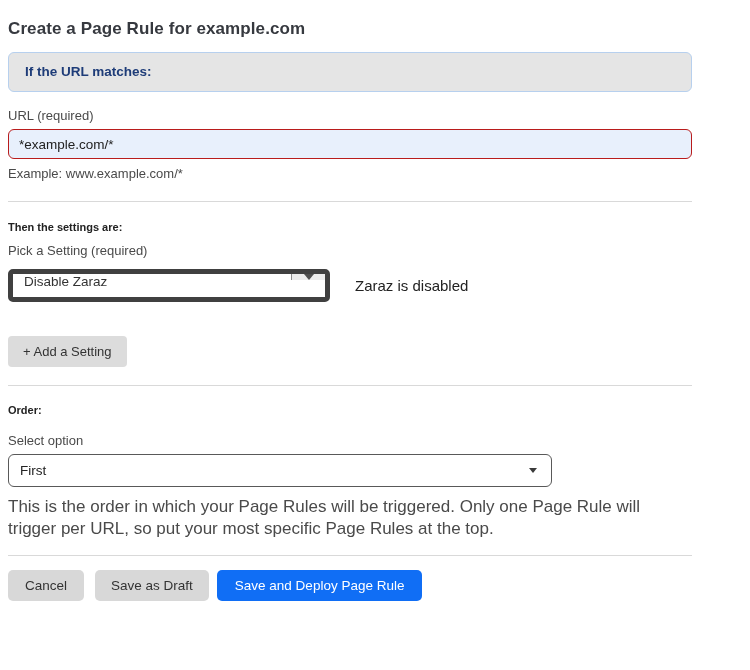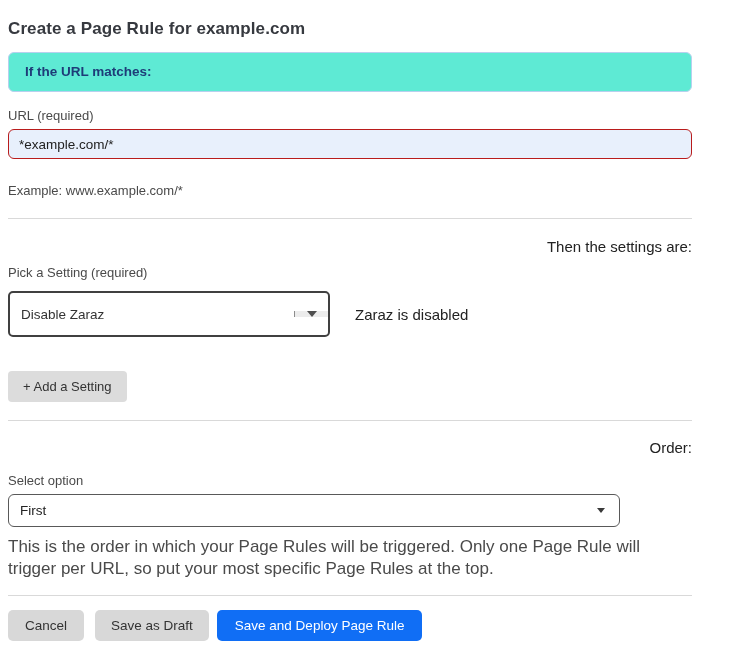--- a/index.html
+++ b/index.html
@@ -17,21 +17,21 @@
   .page-title {
     font-size: 17px;
     font-weight: bold;
     color: #36393f;
     letter-spacing: 0.1px;
   }
 
   
   .info-box {
     margin-top: 13px;
-    background: #5eead4;
+    background: #e5e5e5;
     border: 1px solid #b7d0ee;
     border-radius: 6px;
     padding: 11px 16px 12px 16px;
     width: 684px;
   }
   .info-heading {
     font-size: 13.5px;
     font-weight: bold;
     color: #1e3c78;
   }
@@ -68,52 +68,51 @@
     height: 30px;
     background: #e8f0fc;
     border: 1px solid #b91c1c;
     border-radius: 6px;
     padding: 0 10px;
     font-family: "Liberation Sans", sans-serif;
     font-size: 13.5px;
     color: #222;
     outline: none;
   }
-  .url-helper { margin-top: 24px; }
+  .url-helper { margin-top: 7px; }
 
   .divider {
     margin-top: 20px;
     width: 684px;
     height: 1px;
     background: #d9d9d9;
   }
 
   .section-heading {
-    font-size: 15px;
-    font-weight: normal;
-    color: #222;
-    text-align: right;
+    font-size: 11px;
+    font-weight: bold;
+    color: #222;
   }
   .settings-heading { margin-top: 19px; }
   .pick-label { margin-top: 10px; }
 
   
   .setting-row {
     margin-top: 11px;
     display: flex;
     align-items: center;
   }
   .setting-select {
     width: 322px;
-    height: 46px;
+    height: 33px;
     background: #ffffff;
-    border: 2px solid #404040;
+    border: 5px solid #404040;
     border-radius: 5px;
     display: flex;
-    align-items: center;
+    align-items: flex-start;
     overflow: hidden;
     cursor: pointer;
   }
   .setting-select-value {
     flex: 1;
     display: flex;
     align-items: center;
     padding-left: 11px;
     font-size: 13.5px;
     color: #333;
@@ -151,21 +150,21 @@
     cursor: pointer;
   }
 
   .order-divider { margin-top: 18px; }
   .order-heading { margin-top: 18px; }
   .order-select-label { margin-top: 17px; }
 
   
   .order-select {
     margin-top: 6px;
-    width: 612px;
+    width: 544px;
     height: 33px;
     background: #ffffff;
     border: 1px solid #595959;
     border-radius: 6px;
     display: flex;
     align-items: center;
     justify-content: space-between;
     padding: 0 14px 0 11px;
     cursor: pointer;
   }

